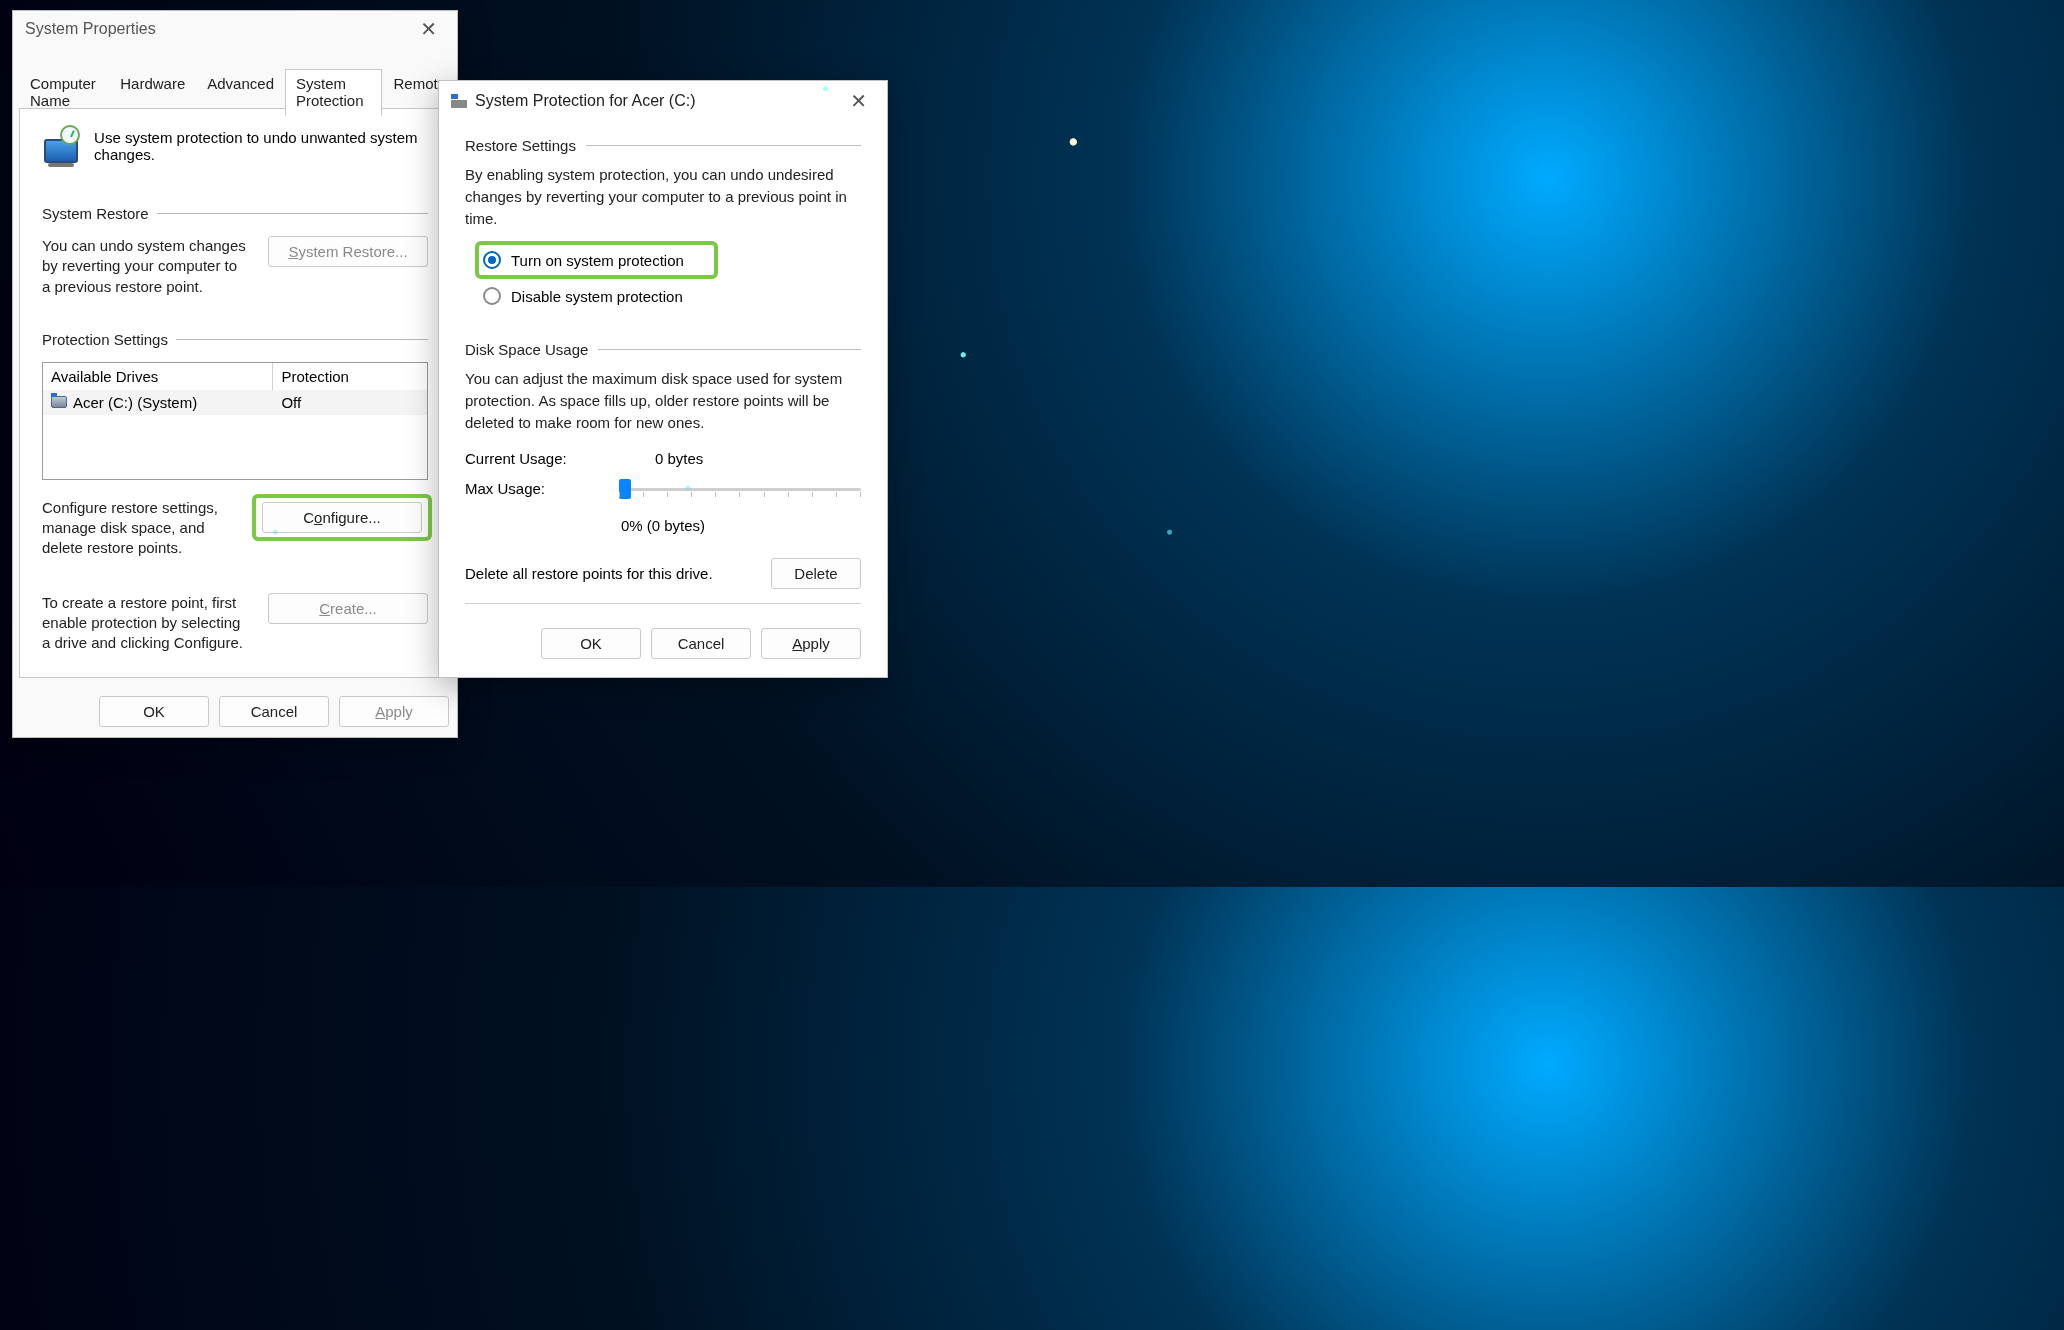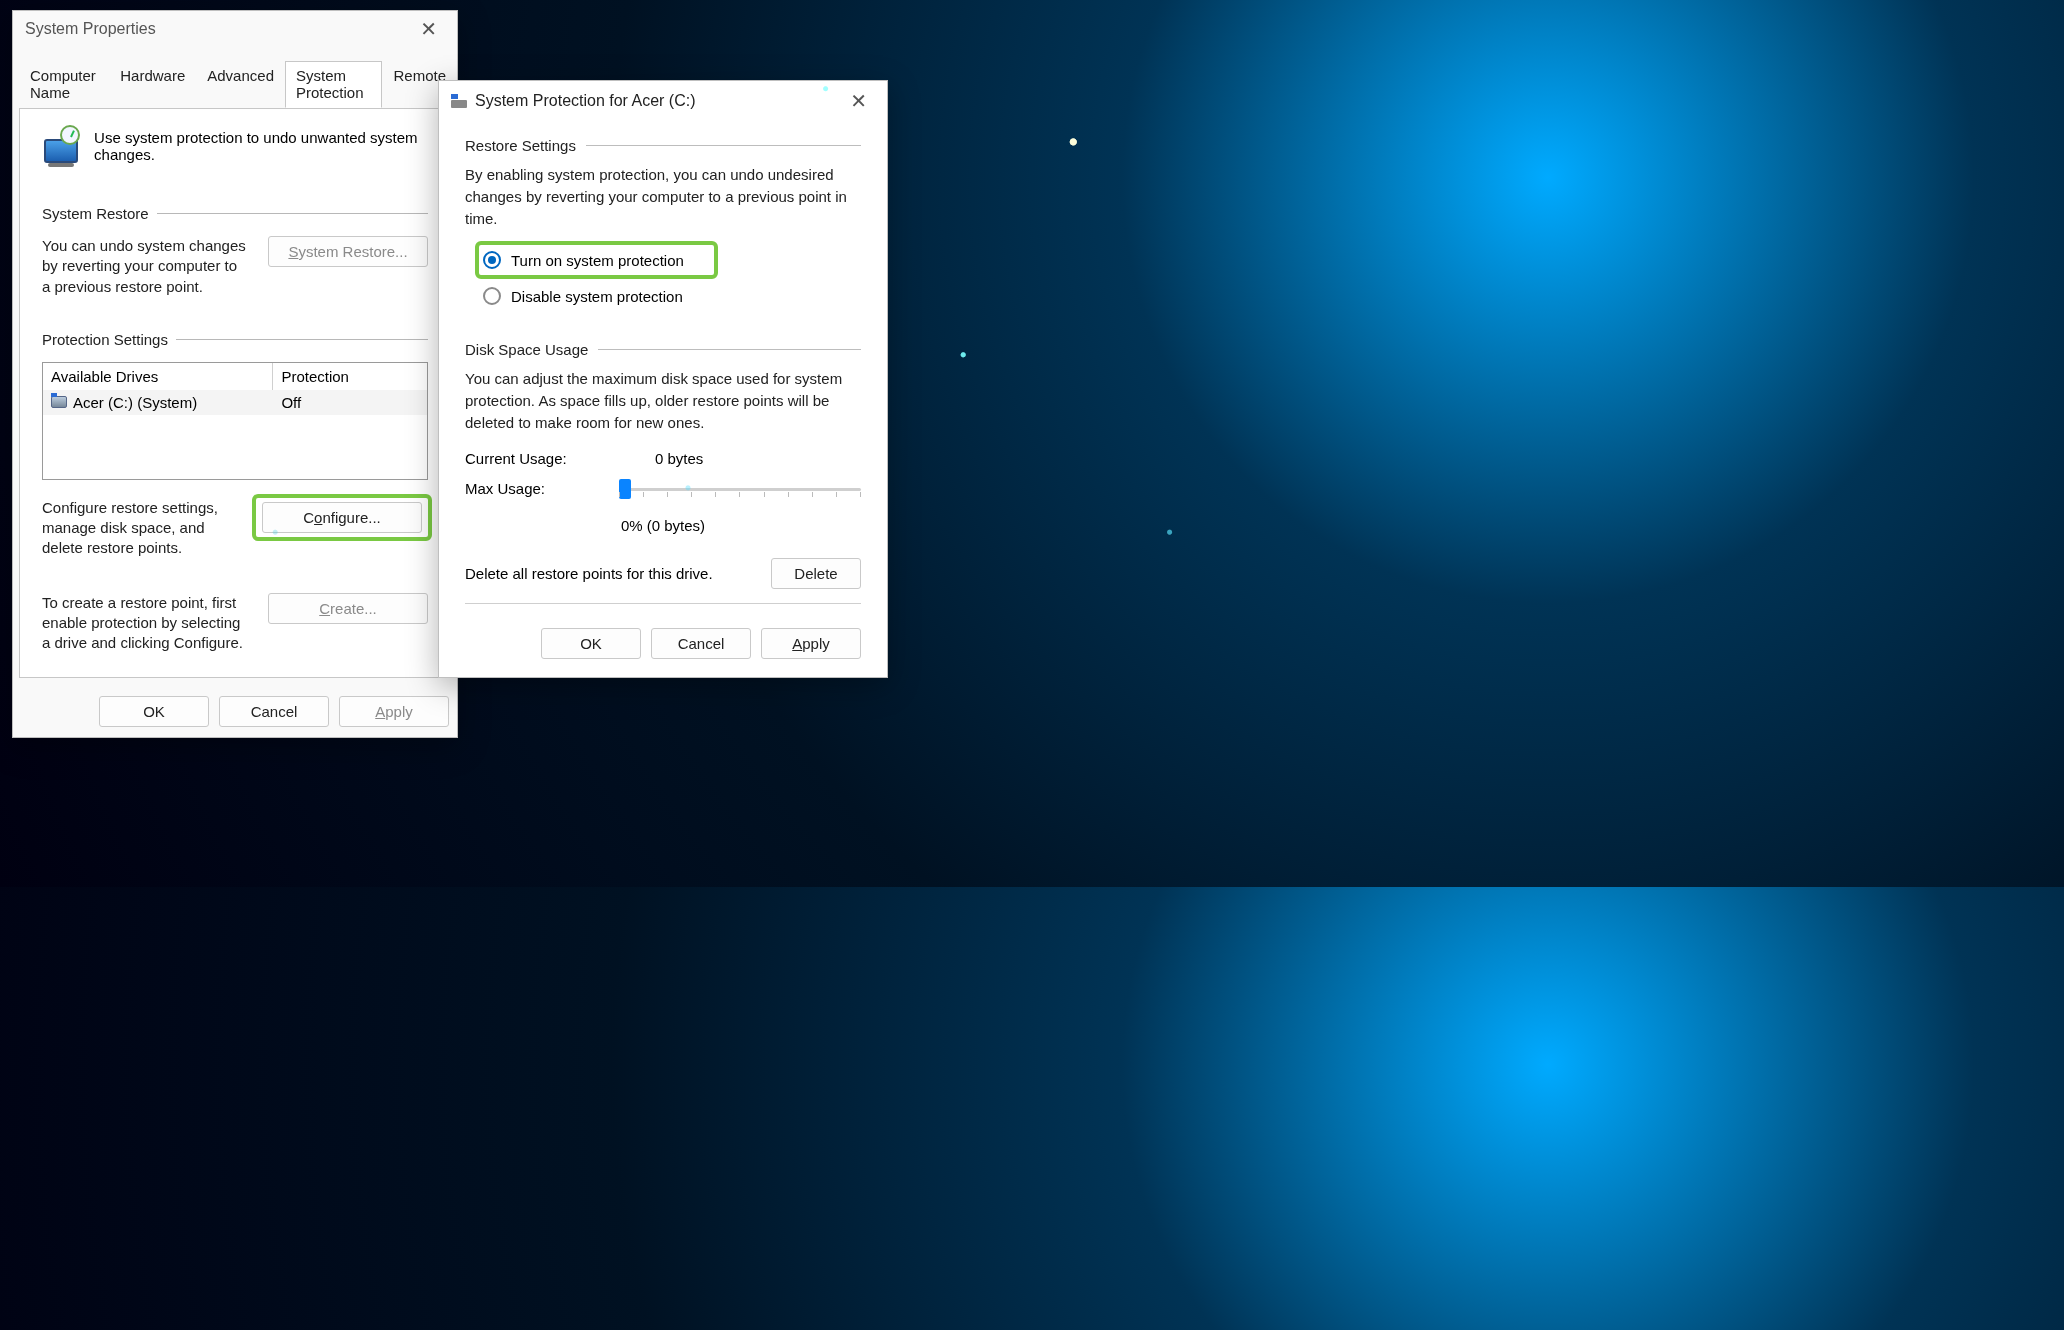--- a/index.html
+++ b/index.html
@@ -53,21 +53,21 @@
     margin-top: 18px;
     gap: 0;
     position: relative;
   }
   .tab {
     padding: 5px 10px 6px;
     font-size: 15px;
     color: #222;
     border: 1px solid transparent;
     position: relative;
-    top: 0;
+    top: 8px;
     background: transparent;
   }
   .tab.active {
     border: 1px solid #c7c7c7;
     border-bottom: 1px solid #fff;
     background: #fff;
     z-index: 2;
   }
   .tabpage {
     border: 1px solid #c7c7c7;

